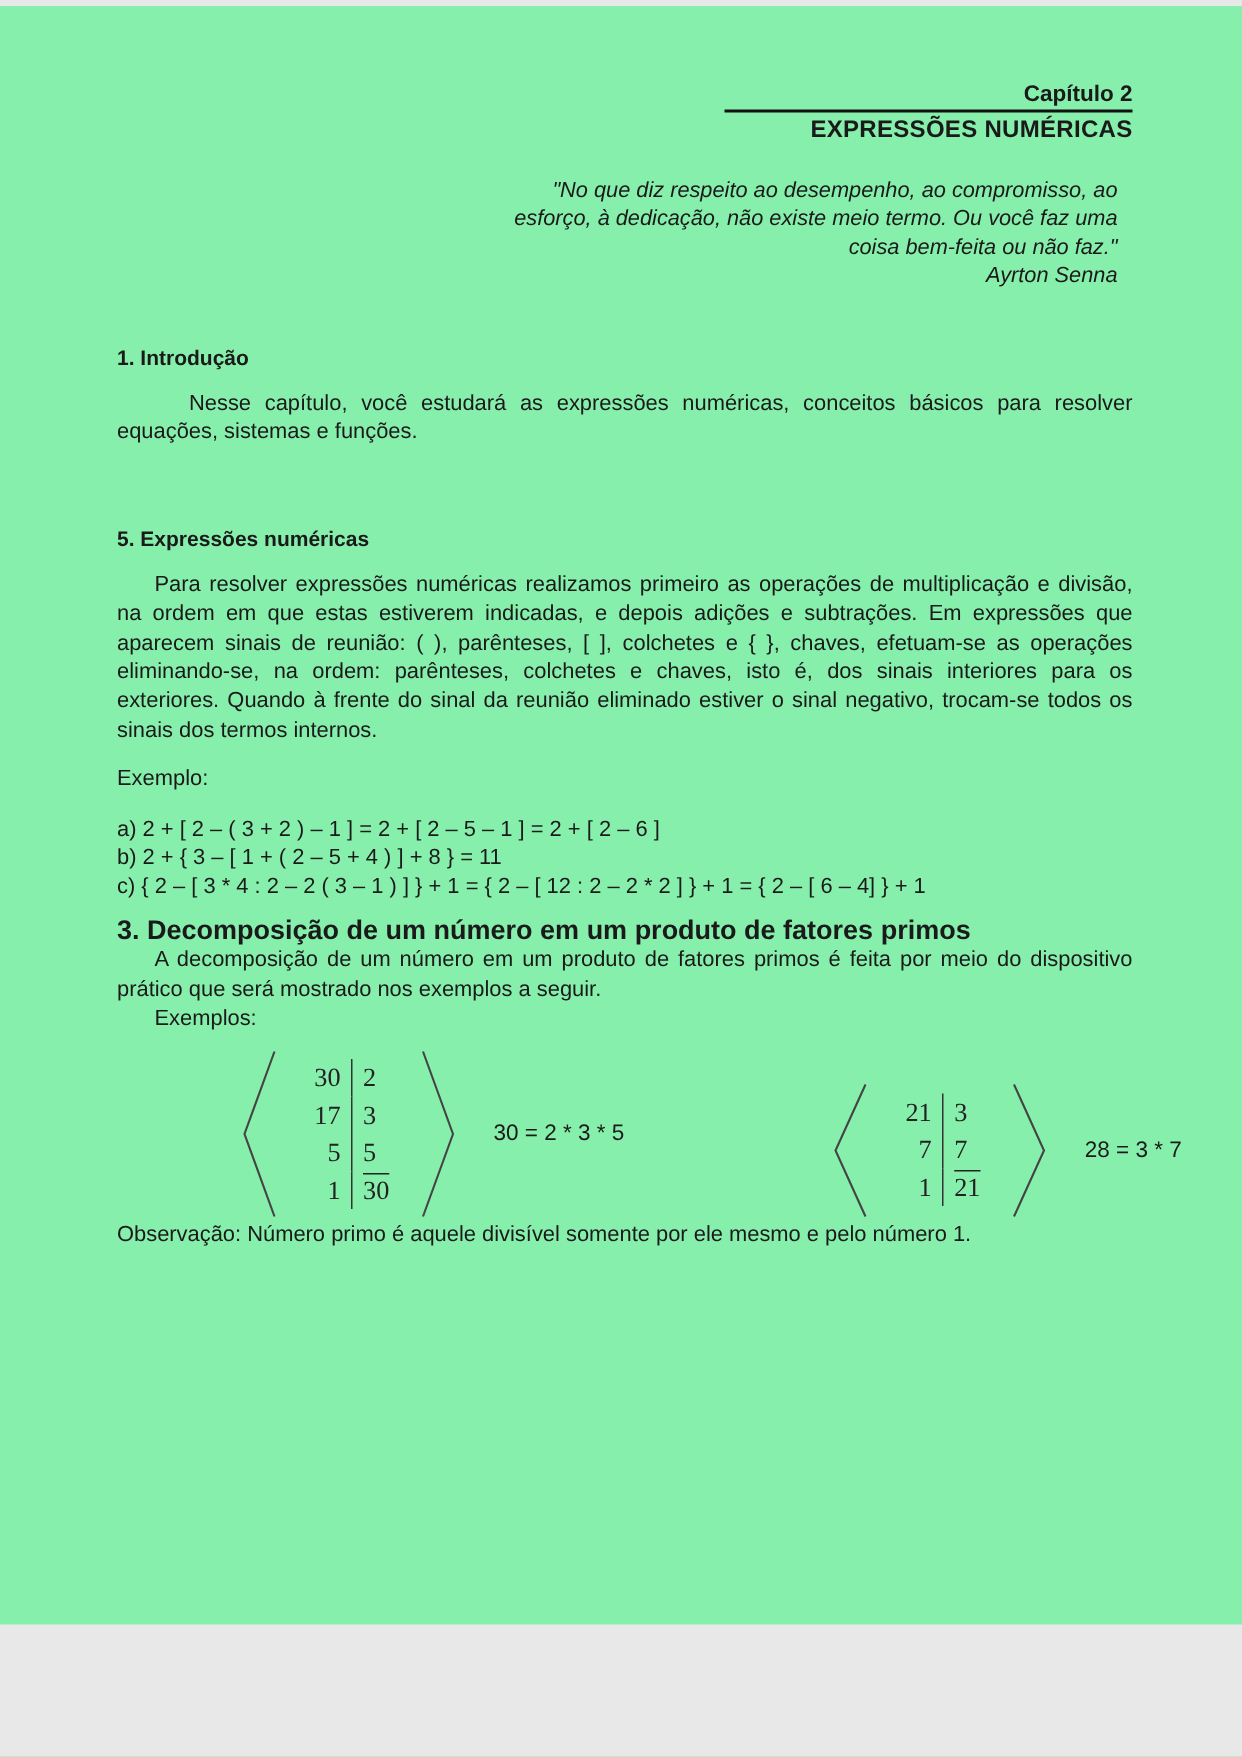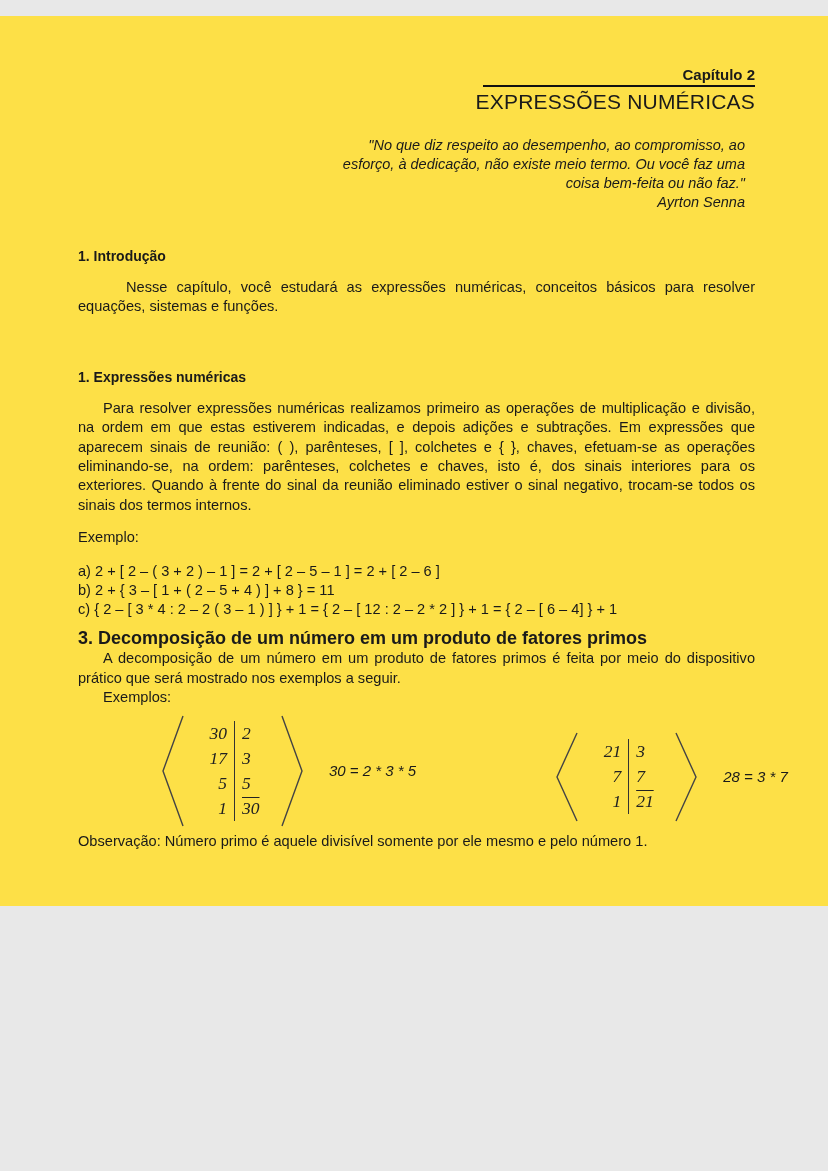--- a/index.html
+++ b/index.html
@@ -1,31 +1,31 @@
 <!DOCTYPE html>
 <html><head>
 <meta charset="utf-8">
 <style>
   html,body { margin:0; padding:0; background:#e8e8e8; }
   .page {
-    position:relative; width:828px; height:890px; margin:16px auto;
-    background:#fde047; overflow:hidden;
+    position:relative; width:828px; height:1079px; margin:4px auto;
+    background:#86efac; overflow:hidden;
     font-family:"Liberation Sans", sans-serif; color:#1a1a1a;
   }
   .content { padding:50px 73px 0 78px; }
 
   
   .chapter-line {
     margin-left:auto; width:272px; text-align:right;
     border-bottom:2px solid #111; padding-bottom:1px;
     font-weight:bold; font-size:15px; line-height:18px;
   }
   .doc-title {
     margin:3px 0 0; text-align:right;
-    font-size:21px; font-weight:normal; letter-spacing:0.2px;
+    font-size:16px; font-weight:bold; letter-spacing:0.2px;
   }
 
   
   .quote {
     margin-top:22px; padding-right:10px;
     text-align:right; font-style:italic; font-size:14.5px; line-height:19px;
   }
 
   
   .h-sec { font-size:14px; font-weight:bold; margin:0; }
@@ -39,21 +39,21 @@
   p.body.mt { margin-top:14px; }
   .indent-lg { text-indent:48px; }
   .indent-sm { text-indent:25px; }
 
   .example-label { margin-top:13px; font-size:14.6px; line-height:19px; }
   .examples { margin-top:15px; font-size:14.6px; line-height:18.7px; white-space:nowrap; }
 
   .examples-label { margin:0; text-indent:25px; font-size:14.6px; line-height:19.4px; }
 
   
-  .factor-row { display:flex; align-items:center; margin-top:2px; height:122px;font-style:italic; }
+  .factor-row { display:flex; align-items:flex-end; margin-top:2px; height:122px; }
   .factor-group { display:flex; align-items:center; }
   .factor-group.g1 { margin-left:82px; }
   .factor-group.g2 { margin-left:138px; margin-top:12px; }
   .bracket { display:block; }
   .ftable {
     margin:0 3px; font-family:"Liberation Serif", serif;
     font-size:17.5px; color:#222;
   }
   .frow { display:flex; line-height:25px; }
   .fl { min-width:38px; text-align:right; padding-right:7px; border-right:1.4px solid #333; }
@@ -92,21 +92,21 @@
     <div class="quote">
       <div>"No que diz respeito ao desempenho, ao compromisso, ao</div>
       <div>esforço, à dedicação, não existe meio termo. Ou você faz uma</div>
       <div>coisa bem-feita ou não faz."</div>
       <div>Ayrton Senna</div>
     </div>
 
     <h2 class="h-sec s1">1. Introdução</h2>
     <p class="body mt indent-lg">Nesse capítulo, você estudará as expressões numéricas, conceitos básicos para resolver equações, sistemas e funções.</p>
 
-    <h2 class="h-sec s2">1. Expressões numéricas</h2>
+    <h2 class="h-sec s2">5. Expressões numéricas</h2>
     <p class="body mt indent-sm">Para resolver expressões numéricas realizamos primeiro as operações de multiplicação e divisão, na ordem em que estas estiverem indicadas, e depois adições e subtrações. Em expressões que aparecem sinais de reunião: ( ), parênteses, [ ], colchetes e { }, chaves, efetuam-se as operações eliminando-se, na ordem: parênteses, colchetes e chaves, isto é, dos sinais interiores para os exteriores. Quando à frente do sinal da reunião eliminado estiver o sinal negativo, trocam-se todos os sinais dos termos internos.</p>
 
     <p class="example-label">Exemplo:</p>
     <div class="examples">
       <div>a) 2 + [ 2 – ( 3 + 2 ) – 1 ] = 2 + [ 2 – 5 – 1 ] = 2 + [ 2 – 6 ]</div>
       <div>b) 2 + { 3 – [ 1 + ( 2 – 5 + 4 ) ] + 8 } = 11</div>
       <div>c) { 2 – [ 3 * 4 : 2 – 2 ( 3 – 1 ) ] } + 1 = { 2 – [ 12 : 2 – 2 * 2 ] } + 1 = { 2 – [ 6 – 4] } + 1</div>
     </div>
 
     <h3 class="h-sub">3. Decomposição de um número em um produto de fatores primos</h3>

